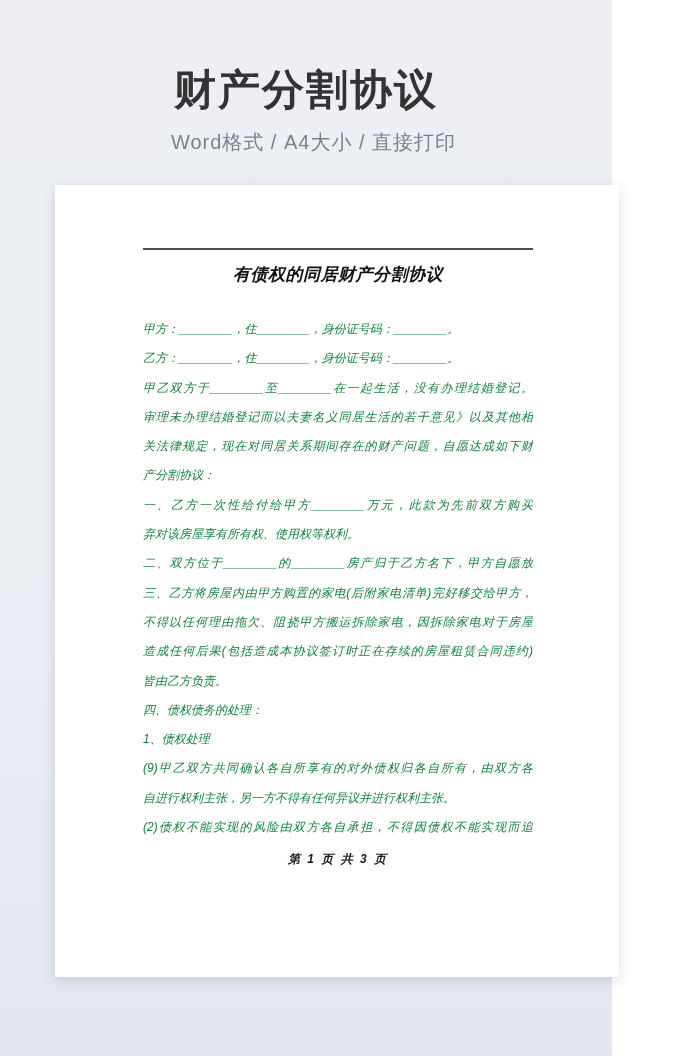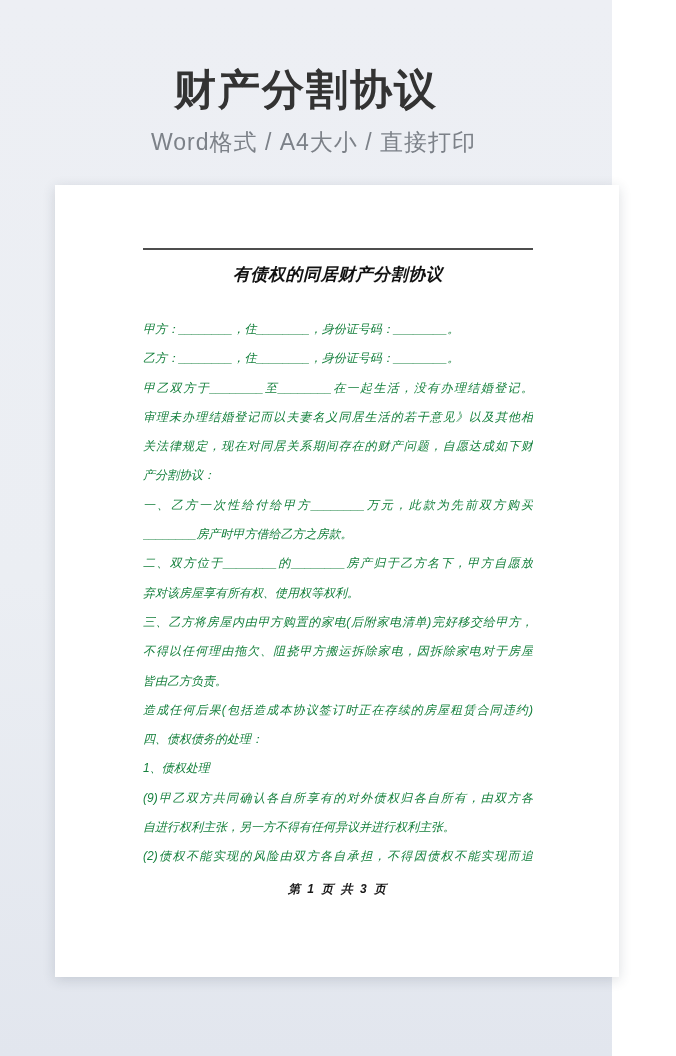--- a/index.html
+++ b/index.html
@@ -17,21 +17,21 @@
   .header-title {
     margin: 0;
     font-size: 42px;
     font-weight: bold;
     color: #333333;
     letter-spacing: 2px;
     line-height: 52px;
   }
   .header-subtitle {
     margin-top: 12px;
-    font-size: 23px;
+    font-size: 20px;
     color: #7c8188;
     letter-spacing: 1px;
     line-height: 28px;
     padding-left: 15px;
   }
   .paper {
     position: absolute;
     left: 55px; top: 185px;
     width: 564px; height: 792px;
     background: #ffffff;
@@ -95,27 +95,26 @@
       <div class="title-rule"></div>
       <div class="doc-title">有债权的同居财产分割协议</div>
       <div class="doc-body" id="doc-body">
           <div class="line">甲方：________，住________，身份证号码：________。</div>
           <div class="line">乙方：________，住________，身份证号码：________。</div>
           <div class="line fill">甲乙双方于________至________在一起生活，没有办理结婚登记。</div>
           <div class="line fill">审理未办理结婚登记而以夫妻名义同居生活的若干意见》以及其他相</div>
           <div class="line fill">关法律规定，现在对同居关系期间存在的财产问题，自愿达成如下财</div>
           <div class="line">产分割协议：</div>
           <div class="line fill">一、乙方一次性给付给甲方________万元，此款为先前双方购买</div>
-          <div class="line">________房产时甲方借给乙方之房款。</div>
+          <div class="line">弃对该房屋享有所有权、使用权等权利。</div>
           <div class="line fill">二、双方位于________的________房产归于乙方名下，甲方自愿放</div>
-          <div class="line">弃对该房屋享有所有权、使用权等权利。</div>
           <div class="line fill">三、乙方将房屋内由甲方购置的家电(后附家电清单)完好移交给甲方，</div>
           <div class="line fill">不得以任何理由拖欠、阻挠甲方搬运拆除家电，因拆除家电对于房屋</div>
+          <div class="line fill">造成任何后果(包括造成本协议签订时正在存续的房屋租赁合同违约)</div>
           <div class="line">皆由乙方负责。</div>
-          <div class="line fill">造成任何后果(包括造成本协议签订时正在存续的房屋租赁合同违约)</div>
           <div class="line">四、债权债务的处理：</div>
           <div class="line">1、债权处理</div>
           <div class="line fill">(9)甲乙双方共同确认各自所享有的对外债权归各自所有，由双方各</div>
           <div class="line">自进行权利主张，另一方不得有任何异议并进行权利主张。</div>
           <div class="line fill">(2)债权不能实现的风险由双方各自承担，不得因债权不能实现而追</div>
         </div>
       <div class="page-footer">第 1 页 共 3 页</div>
     </div>
   </div>
 

